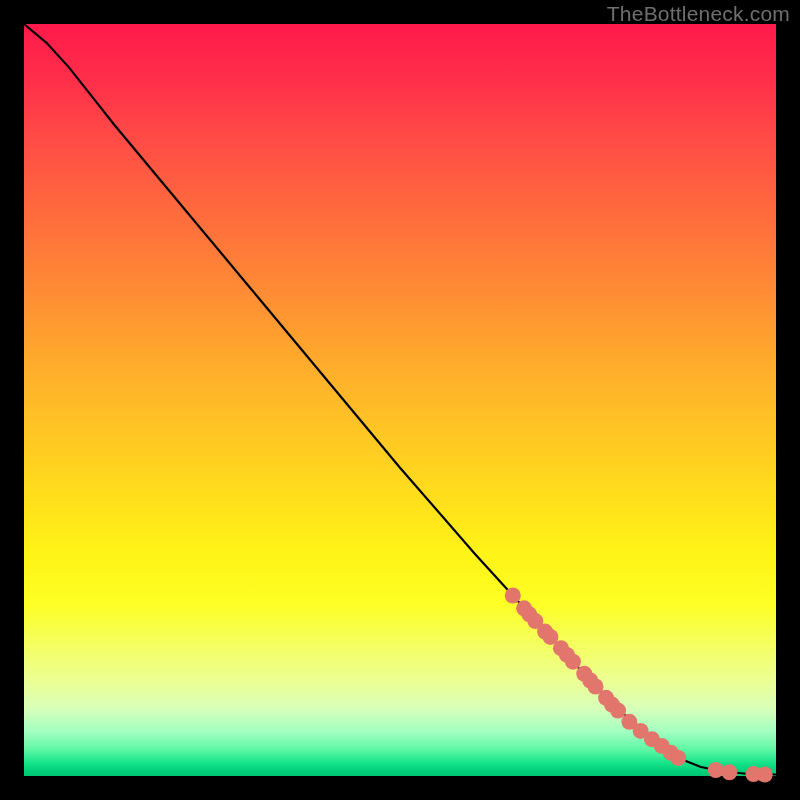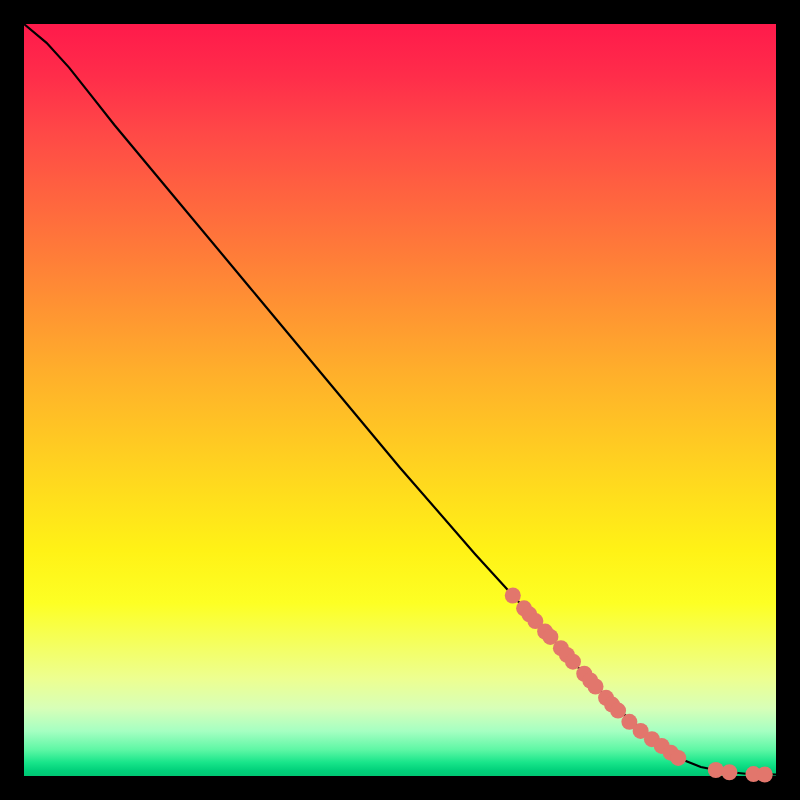--- a/index.html
+++ b/index.html
@@ -94,13 +94,14 @@
           <circle cx="637.70" cy="721.92" r="8" fill="#e2766c"></circle>
           <circle cx="646.72" cy="728.69" r="8" fill="#e2766c"></circle>
           <circle cx="654.24" cy="733.95" r="8" fill="#e2766c"></circle>
           <circle cx="691.84" cy="745.98" r="8" fill="#e2766c"></circle>
           <circle cx="705.38" cy="748.24" r="8" fill="#e2766c"></circle>
           <circle cx="729.44" cy="750.12" r="8" fill="#e2766c"></circle>
           <circle cx="740.72" cy="750.50" r="8" fill="#e2766c"></circle>
         </g>
     </svg>
   </div>
+  <div class="watermark">TheBottleneck.com</div>
 </div>
 
 </body></html>

